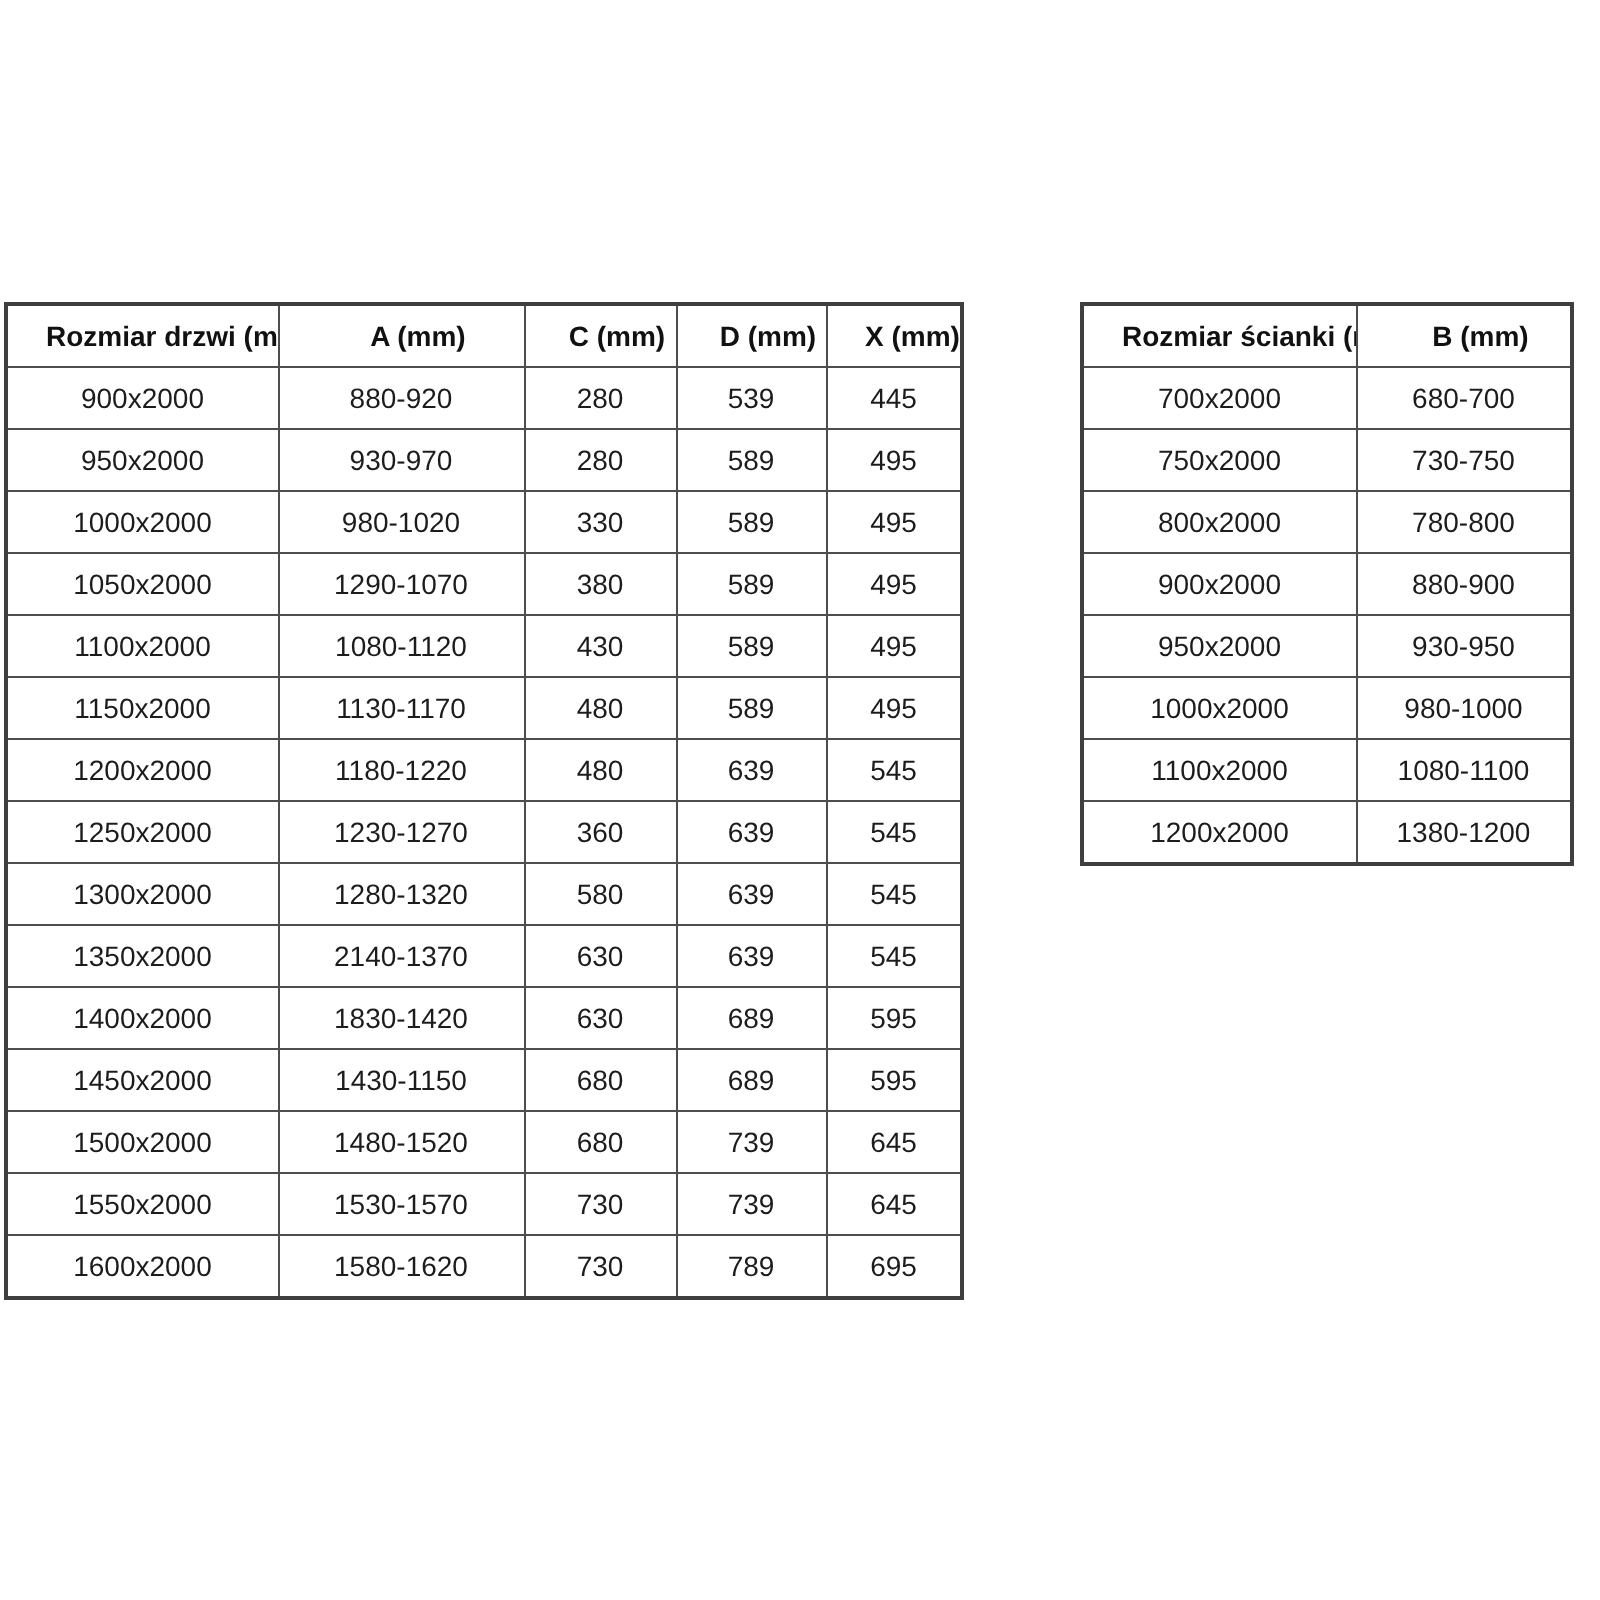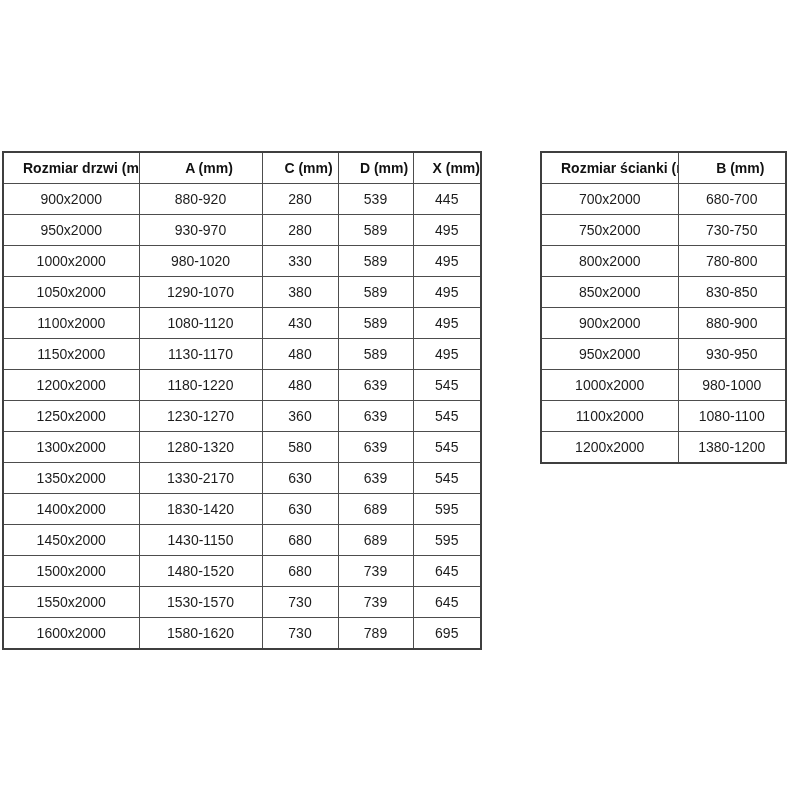--- a/index.html
+++ b/index.html
@@ -138,21 +138,21 @@
         </tr>
         <tr>
           <td>1300x2000</td>
           <td>1280-1320</td>
           <td>580</td>
           <td>639</td>
           <td>545</td>
         </tr>
         <tr>
           <td>1350x2000</td>
-          <td>1330-2170</td>
+          <td>2140-1370</td>
           <td>630</td>
           <td>639</td>
           <td>545</td>
         </tr>
         <tr>
           <td>1400x2000</td>
           <td>1830-1420</td>
           <td>630</td>
           <td>689</td>
           <td>595</td>
@@ -206,24 +206,20 @@
         </tr>
         <tr>
           <td>750x2000</td>
           <td>730-750</td>
         </tr>
         <tr>
           <td>800x2000</td>
           <td>780-800</td>
         </tr>
         <tr>
-          <td>850x2000</td>
-          <td>830-850</td>
-        </tr>
-        <tr>
           <td>900x2000</td>
           <td>880-900</td>
         </tr>
         <tr>
           <td>950x2000</td>
           <td>930-950</td>
         </tr>
         <tr>
           <td>1000x2000</td>
           <td>980-1000</td>

